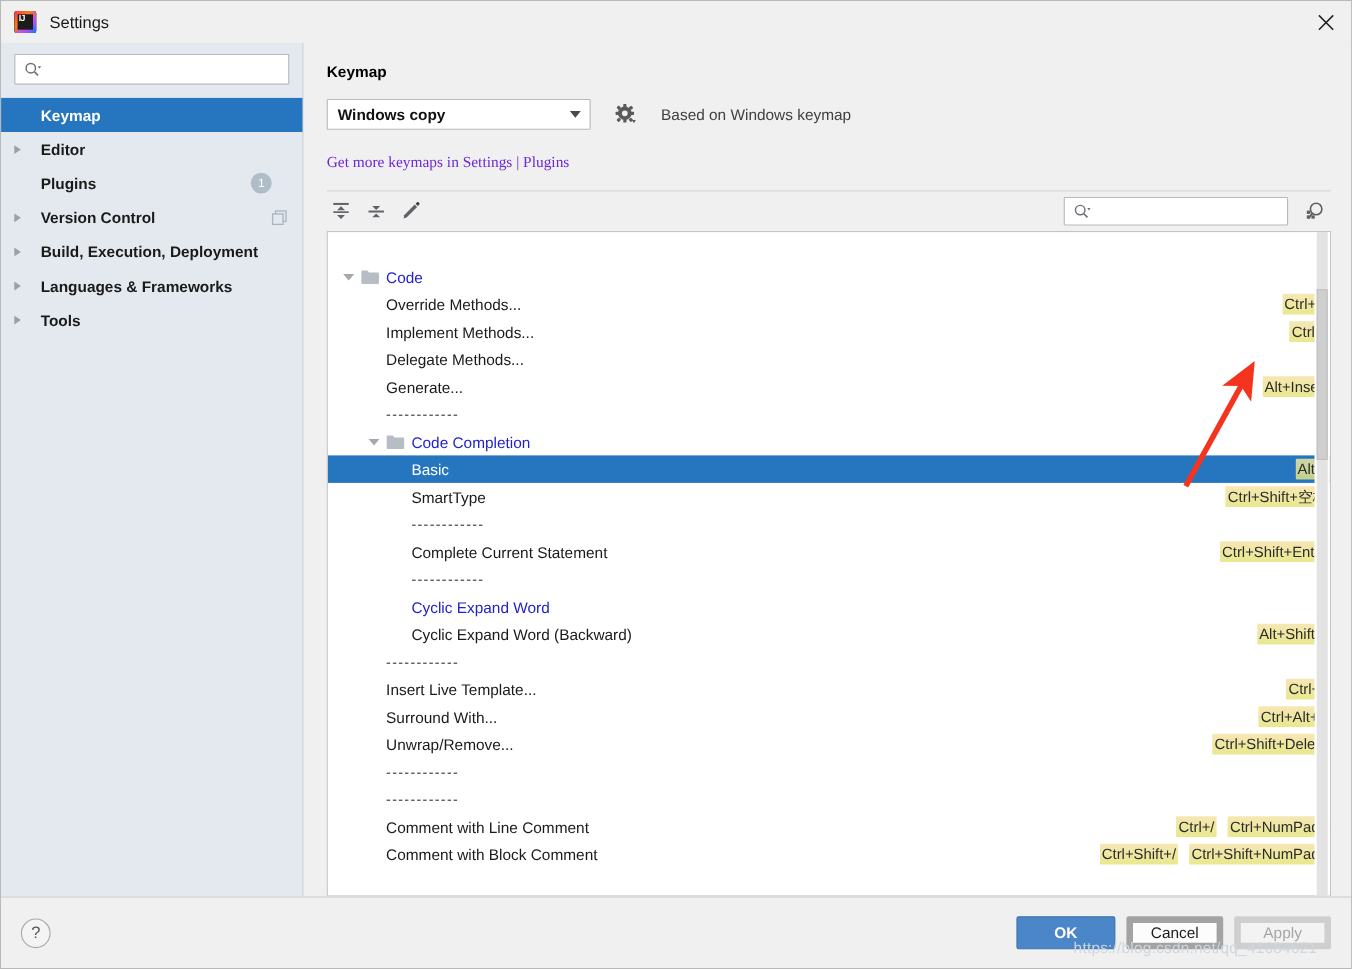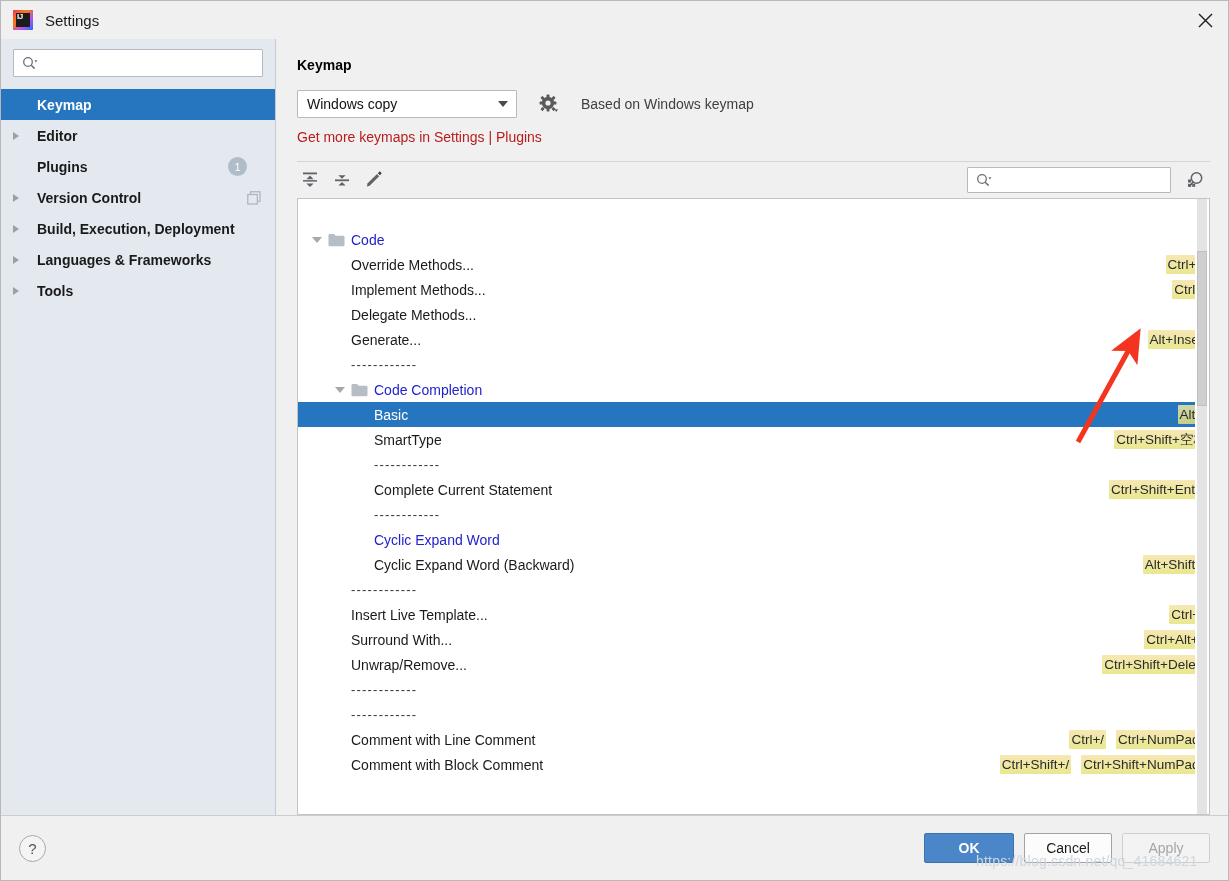--- a/index.html
+++ b/index.html
@@ -106,41 +106,41 @@
     flex: 1 1 auto; min-width: 0;
     background: #f0f0f0;
     padding: 18px 18px 0 21px;
     display: flex; flex-direction: column;
     position: relative;
   }
   .pane-title { font-size: 14px; font-weight: bold; color: #000; margin-bottom: 17px; }
 
   .keymap-row { display: flex; align-items: center; height: 28px; }
   .combo {
-    width: 220px; height: 28px; background: #fff;
+    width: 240px; height: 28px; background: #fff;
     border: 1px solid #b6b9bd;
     display: flex; align-items: center; justify-content: space-between;
     padding: 0 0 0 9px; font-size: 14px; color: #111;
-    cursor: pointer; border-radius: 1px;
+    cursor: pointer; border-radius: 1px; font-weight: bold;
   }
   .combo-arrow-box {
     width: 26px; height: 26px; display: flex;
     align-items: center; justify-content: center;
   }
   .tri-down {
     width: 0; height: 0;
     border-top: 6px solid #4a4a4a;
     border-left: 5px solid transparent;
     border-right: 5px solid transparent;
   }
   .gear-wrap { margin-left: 22px; width: 20px; height: 20px; cursor: pointer; }
   .based-on { margin-left: 22px; font-size: 14px; color: #404040; }
   .link {
-    margin-top: 11px; font-size: 14px; color: #b91c1c;
-    cursor: pointer; display: inline-block;
+    margin-top: 23px; font-size: 14px; color: #6d28d9;
+    cursor: pointer; display: inline-block; font-family: Liberation Serif, serif;
   }
 
   .sep-line { height: 1px; background: #d4d4d4; margin: 16px 0 0 0; }
 
   .toolbar {
     height: 36px; display: flex; align-items: center;
     position: relative;
   }
   .tb-icon {
     width: 26px; height: 24px; margin-right: 6px; cursor: pointer;
@@ -243,21 +243,21 @@
   .help-btn {
     width: 27px; height: 27px; border-radius: 50%;
     border: 1px solid #a8a8a8; background: #f4f4f4;
     color: #555; font-size: 15px;
     display: flex; align-items: center; justify-content: center;
     cursor: pointer;
   }
   .foot-spacer { flex: 1 1 auto; }
   .btn {
     height: 30px; min-width: 88px;
-    border: 1px solid #a3a3a3; background: #fcfcfc;
+    border: 6px solid #a3a3a3; background: #fcfcfc;
     font-size: 14px; color: #1a1a1a; cursor: pointer;
     display: flex; align-items: center; justify-content: center;
     margin-left: 10px; border-radius: 2px;
   }
   .btn.primary {
     background: #4a86c8; border: 1px solid #3c74ae; color: #fff;
     font-weight: bold; min-width: 90px;
   }
   .btn.disabled { color: #a6a6a6; border-color: #cfcfcf; background: #f3f3f3; }
 

